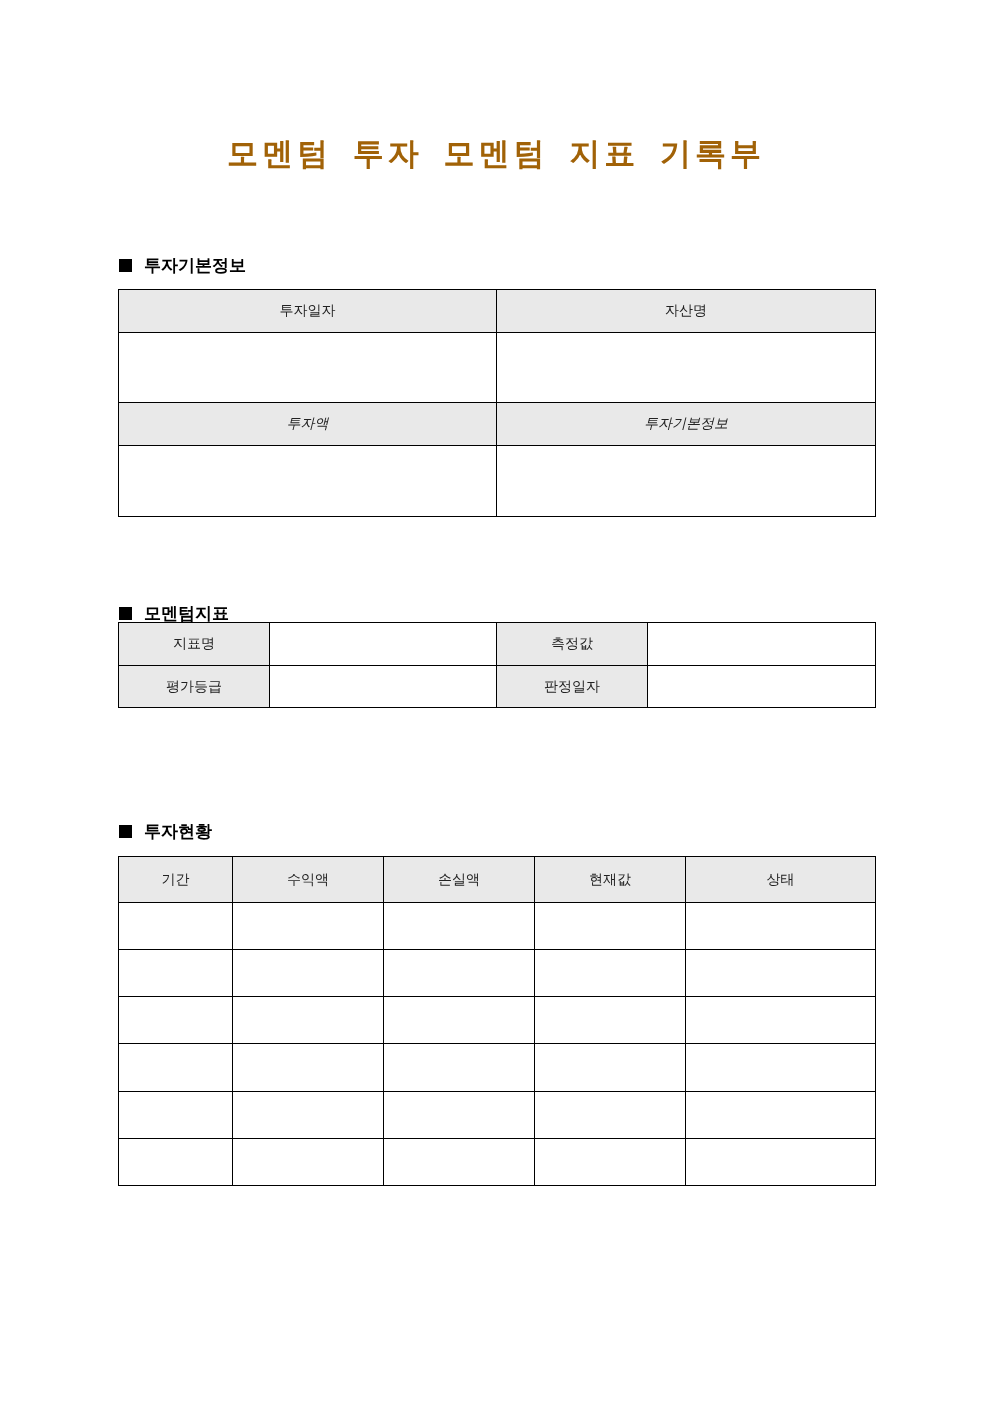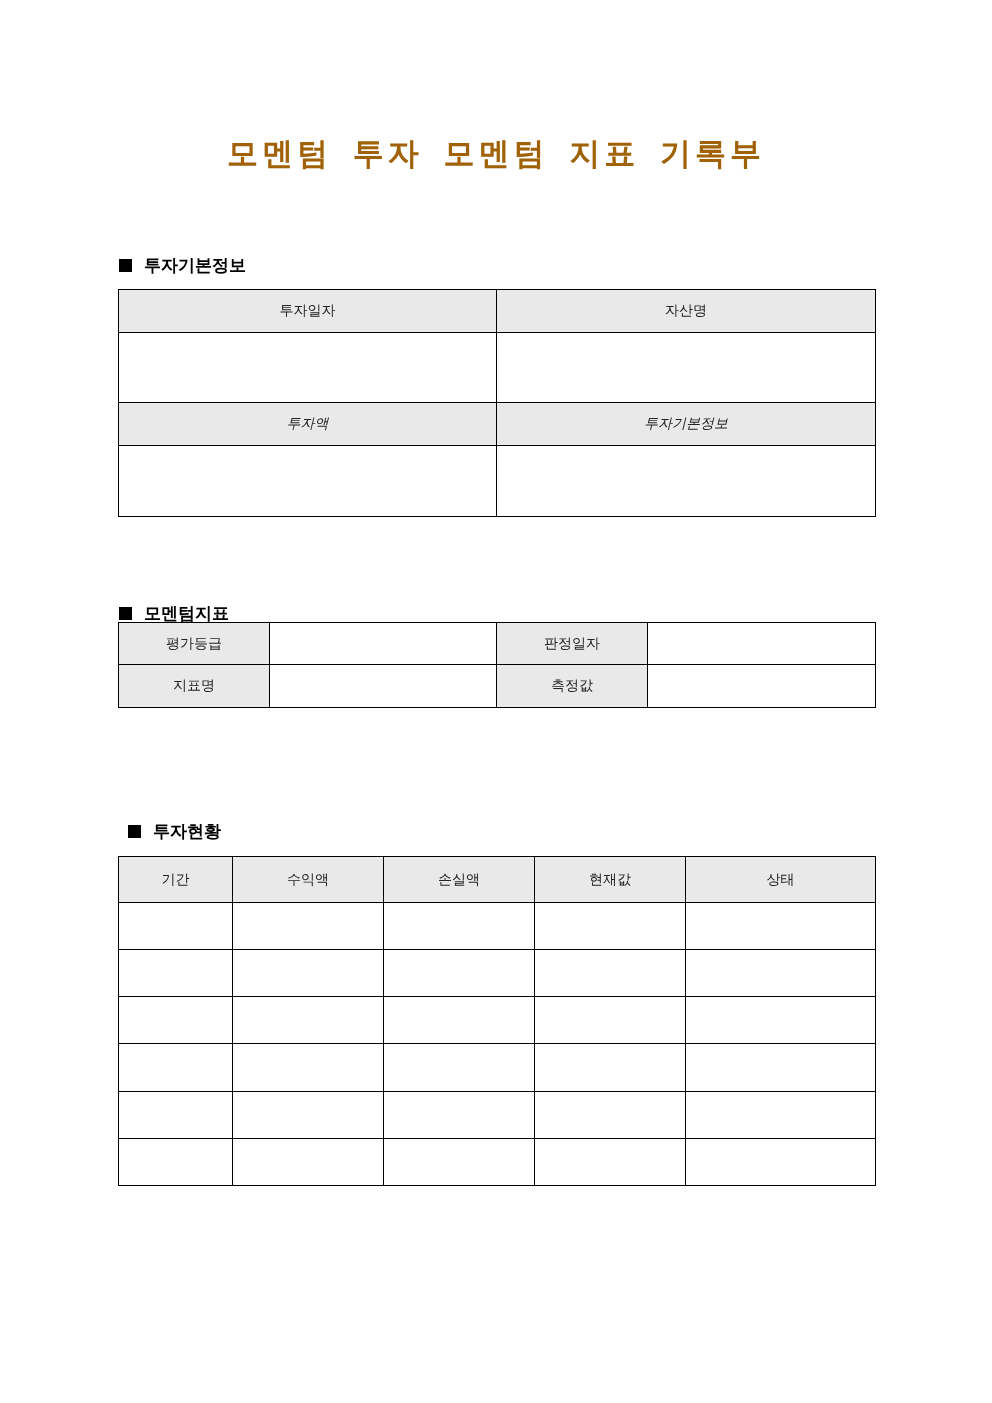--- a/index.html
+++ b/index.html
@@ -68,36 +68,36 @@
   <span>모멘텀지표</span>
 </div>
 <table class="form" style="top:622px;">
   <colgroup>
     <col style="width:151px">
       <col style="width:227px">
       <col style="width:151px">
       <col style="width:228px">
   </colgroup>
   <tbody>
-      <tr style="height:42px;">
+      <tr style="height:43px;">
+    <td class="label">지표명</td>
+    <td class="value"></td>
+    <td class="label">측정값</td>
+    <td class="value"></td>
+  </tr>
+  <tr style="height:42px;">
     <td class="label">평가등급</td>
     <td class="value"></td>
     <td class="label">판정일자</td>
     <td class="value"></td>
   </tr>
-  <tr style="height:43px;">
-    <td class="label">지표명</td>
-    <td class="value"></td>
-    <td class="label">측정값</td>
-    <td class="value"></td>
-  </tr>
 </tbody>
   </table>
 
-<div class="section-heading" style="top:820px;margin-left:9px;">
+<div class="section-heading" style="top:820px;">
   <span class="bullet"></span>
   <span>투자현황</span>
 </div>
 <table class="form" style="top:856px;">
   <colgroup>
     <col style="width:114px">
       <col style="width:151px">
       <col style="width:151px">
       <col style="width:151px">
       <col style="width:190px">

